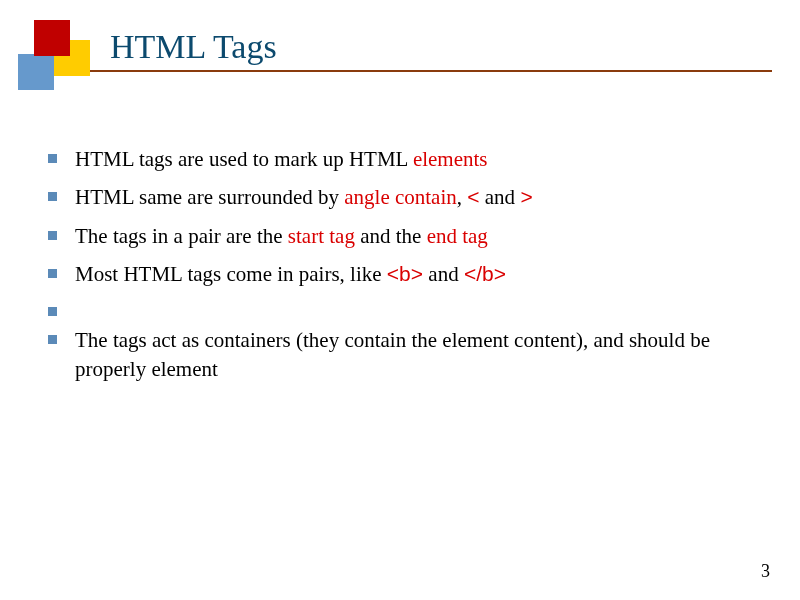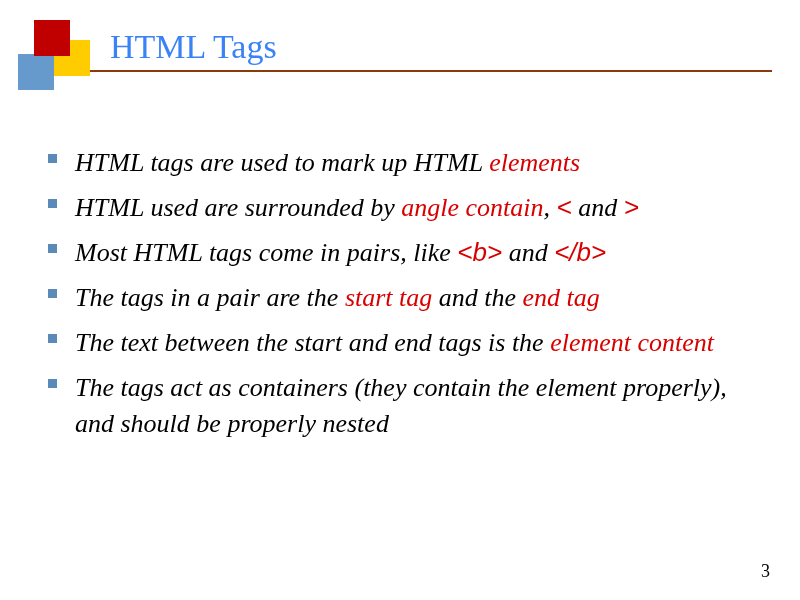--- a/index.html
+++ b/index.html
@@ -40,21 +40,21 @@
     width: 36px;
     height: 36px;
     background: #6699cc;
     z-index: 2;
   }
   .title {
     position: absolute;
     left: 110px;
     top: 28px;
     font-size: 34px;
-    color: #3b82f6;
+    color: #0c4a6e;
     font-family: "Times New Roman", Times, serif;
   }
   .hr-line {
     position: absolute;
     left: 88px;
     top: 70px;
     right: 28px;
     height: 2px;
     background: #8a3b0d;
   }
@@ -72,23 +72,22 @@
   }
   .bullet-mark {
     width: 9px;
     height: 9px;
     background: #5b8ab8;
     margin-top: 9px;
     margin-right: 18px;
     flex-shrink: 0;
   }
   .bullet-text {
-    font-size: 26px;
+    font-size: 21px;
     color: #000000;
-    font-style: italic;
   }
   .t-red { color: #d90000; }
   .t-code { font-family: Arial, Helvetica, sans-serif; }
   .page-number {
     position: absolute;
     right: 30px;
     bottom: 18px;
     font-size: 18px;
     color: #000;
     font-family: "Times New Roman", Times, serif;
@@ -107,39 +106,38 @@
 
 <div class="content">
 
   <div class="bullet-item">
     <div class="bullet-mark"></div>
     <div class="bullet-text"><span>HTML tags are used to mark up HTML </span><span class="t-red">elements</span></div>
   </div>
 
   <div class="bullet-item">
     <div class="bullet-mark"></div>
-    <div class="bullet-text"><span>HTML used are surrounded by </span><span class="t-red">angle contain</span><span>,  </span><span class="t-red t-code">&lt;</span><span>  and  </span><span class="t-red t-code">&gt;</span></div>
+    <div class="bullet-text"><span>HTML same are surrounded by </span><span class="t-red">angle contain</span><span>,  </span><span class="t-red t-code">&lt;</span><span>  and  </span><span class="t-red t-code">&gt;</span></div>
+  </div>
+
+  <div class="bullet-item">
+    <div class="bullet-mark"></div>
+    <div class="bullet-text"><span>The tags in a pair are the </span><span class="t-red">start tag</span><span> and the </span><span class="t-red">end tag</span></div>
   </div>
 
   <div class="bullet-item">
     <div class="bullet-mark"></div>
     <div class="bullet-text"><span>Most HTML tags come in pairs, like </span><span class="t-red t-code">&lt;b&gt;</span><span> and </span><span class="t-red t-code">&lt;/b&gt;</span></div>
   </div>
 
   <div class="bullet-item">
     <div class="bullet-mark"></div>
-    <div class="bullet-text"><span>The tags in a pair are the </span><span class="t-red">start tag</span><span> and the </span><span class="t-red">end tag</span></div>
   </div>
 
   <div class="bullet-item">
     <div class="bullet-mark"></div>
-    <div class="bullet-text"><span>The text between the start and end tags is the </span><span class="t-red">element content</span></div>
-  </div>
-
-  <div class="bullet-item">
-    <div class="bullet-mark"></div>
-    <div class="bullet-text"><span>The tags act as containers (they contain the element properly), and should be properly nested</span></div>
+    <div class="bullet-text"><span>The tags act as containers (they contain the element content), and should be properly element</span></div>
   </div>
 
 
 </div>
 
 <div class="page-number">3</div>
 
 </body></html>

